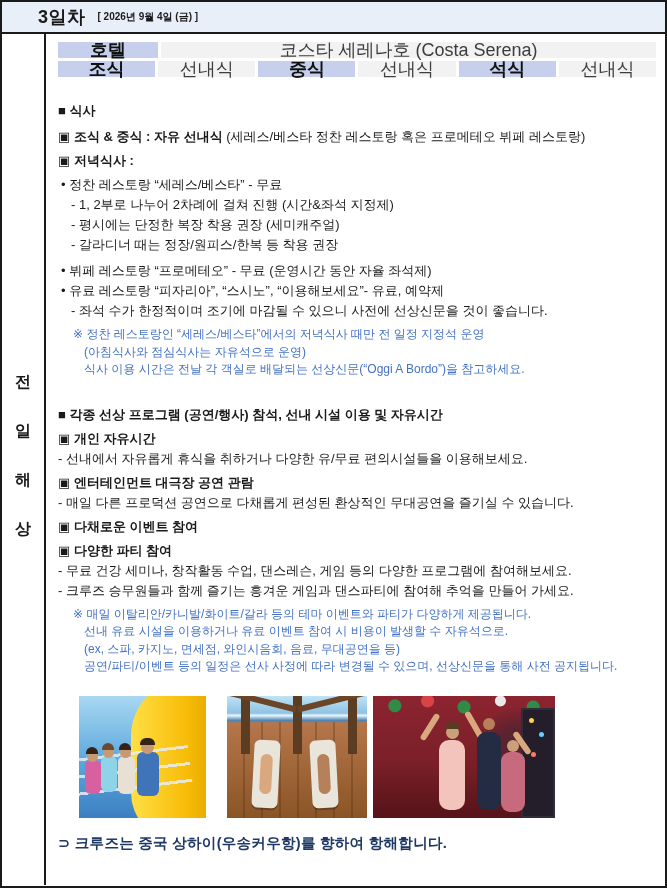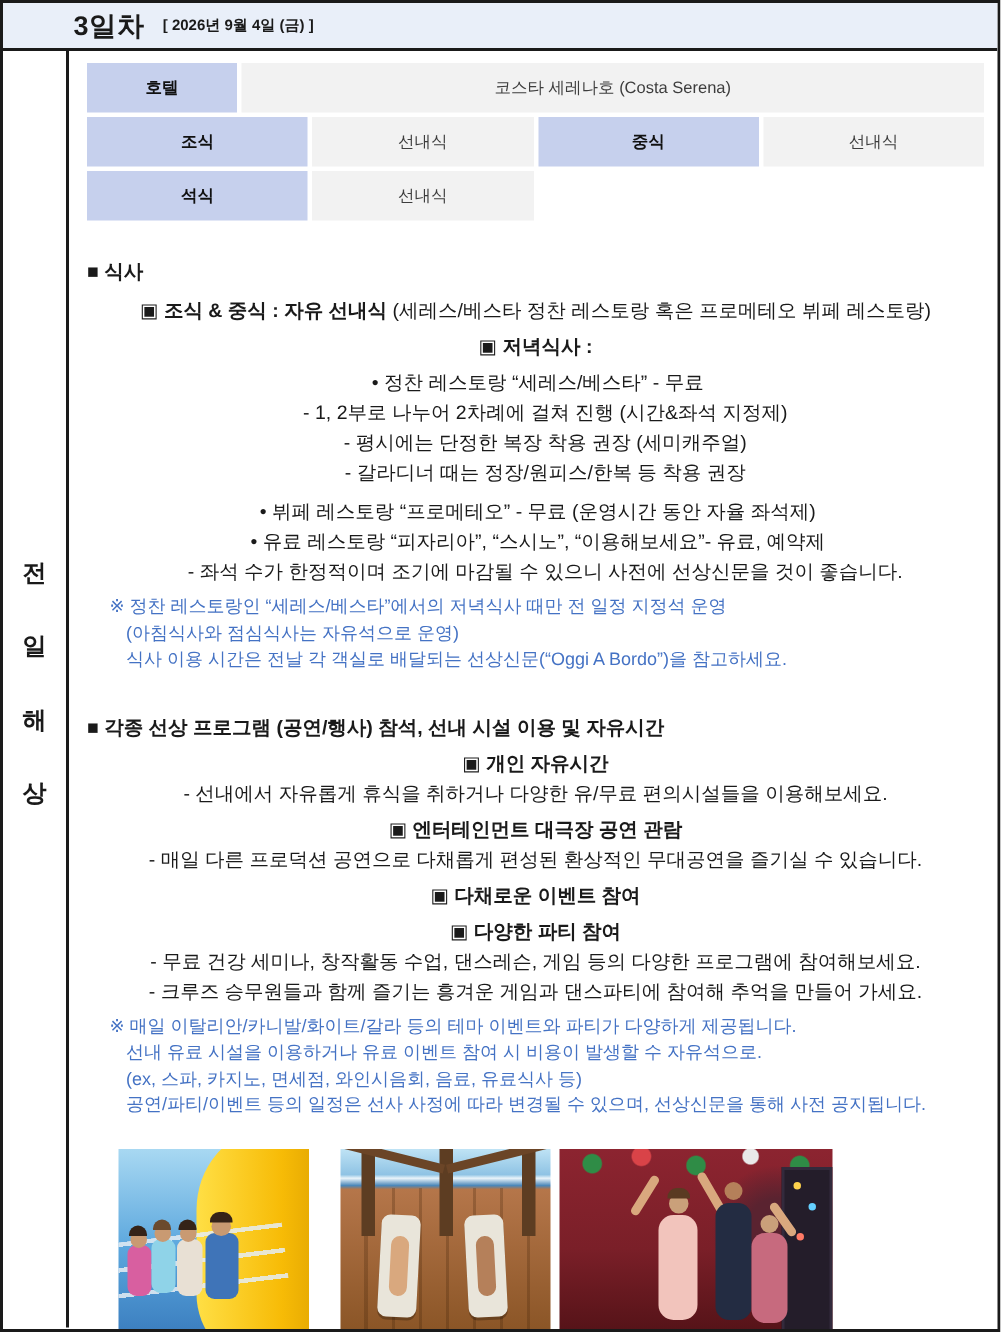--- a/index.html
+++ b/index.html
@@ -4,47 +4,47 @@
 <style>
   html,body { margin:0; padding:0; background:#fff; }
   .page {
     position:relative; width:667px; height:888px; box-sizing:border-box;
     border:2px solid #1a1a1a; background:#fff; overflow:hidden;
     font-family:"Liberation Sans","DejaVu Sans",sans-serif; color:#1a1a1a;
   }
   
   .titlebar {
     height:32px; background:#e9eff9; border-bottom:2px solid #1a1a1a;
-    display:flex; align-items:center; padding-left:47px; gap:12px; box-sizing:border-box;
+    display:flex; align-items:center; padding-left:36px; gap:12px; box-sizing:border-box;
   }
   .day-title  { font-size:18px; font-weight:700; letter-spacing:.5px; }
   .date-title { font-size:10px; font-weight:700; }
 
   
   .body-row { display:flex; height:851px; }
   .side { width:44px; border-right:2px solid #1a1a1a; position:relative; flex:0 0 auto; box-sizing:border-box; }
   .side-label {
     position:absolute; top:338px; left:0; right:0;
     display:flex; flex-direction:column; align-items:center; gap:28px;
     font-size:16px; font-weight:700;
   }
   .content { flex:1; padding:8px 10px 0 12px; box-sizing:border-box; }
 
   
   .tbl-row1 { display:grid; grid-template-columns:100px 1fr; gap:3px; width:598px; margin-bottom:3px; }
-  .tbl-row2 { display:grid; grid-template-columns:repeat(4,1fr); gap:3px; width:598px; }
-  .cell { height:33px; display:flex; align-items:center; justify-content:center; font-size:11px; }
+  .tbl-row2 { display:grid; grid-template-columns:repeat(6,1fr); gap:3px; width:598px; }
+  .cell { height:16px; display:flex; align-items:center; justify-content:center; font-size:18px; }
   .cell-label { background:#c6d0ed; font-weight:700; color:#111; }
   .cell-value { background:#f2f2f2; color:#3d3d3d; }
 
   
   .sec-title { font-size:13px; font-weight:700; line-height:20px; }
   .mt-sec1 { margin-top:24px; }
   .mt-sec2 { margin-top:26px; }
-  .line  { font-size:13px; line-height:20px;text-align:center; }
+  .line  { font-size:13px; line-height:20px; }
   .bold  { font-weight:700; }
   .bullet { padding-left:3px; }
   .sub    { padding-left:13px; }
   .gap-top { margin-top:6px; }
   .gap-top-sm { margin-top:4px; }
   .note  { font-size:12px; line-height:17.5px; color:#4472c4; padding-left:15px; }
   .note-first { padding-left:15px; }
   .note-cont  { padding-left:26px; }
   .notes-block { margin-top:5px; }
 
@@ -154,21 +154,21 @@
       <div class="line bold gap-top-sm">▣ 엔터테인먼트 대극장 공연 관람</div>
       <div class="line">- 매일 다른 프로덕션 공연으로 다채롭게 편성된 환상적인 무대공연을 즐기실 수 있습니다.</div>
       <div class="line bold gap-top-sm">▣ 다채로운 이벤트 참여</div>
       <div class="line bold gap-top-sm">▣ 다양한 파티 참여</div>
       <div class="line">- 무료 건강 세미나, 창작활동 수업, 댄스레슨, 게임 등의 다양한 프로그램에 참여해보세요.</div>
       <div class="line">- 크루즈 승무원들과 함께 즐기는 흥겨운 게임과 댄스파티에 참여해 추억을 만들어 가세요.</div>
 
       <div class="notes-block">
         <div class="note note-first">※ 매일 이탈리안/카니발/화이트/갈라 등의 테마 이벤트와 파티가 다양하게 제공됩니다.</div>
         <div class="note note-cont">선내 유료 시설을 이용하거나 유료 이벤트 참여 시 비용이 발생할 수 자유석으로.</div>
-        <div class="note note-cont">(ex, 스파, 카지노, 면세점, 와인시음회, 음료, 유료식사 등)</div>
+        <div class="note note-cont">(ex, 스파, 카지노, 면세점, 와인시음회, 음료, 무대공연을 등)</div>
         <div class="note note-cont">공연/파티/이벤트 등의 일정은 선사 사정에 따라 변경될 수 있으며, 선상신문을 통해 사전 공지됩니다.</div>
       </div>
 
       <div class="photos">
 
         <div class="photo ph1">
           <div class="funnel"></div>
           <div class="rails"></div>
           <div class="figure" style="left:6px;bottom:24px;width:16px;height:34px;background:#d85fa0;"></div>
           <div class="figure" style="left:22px;bottom:26px;width:16px;height:36px;background:#8fd3e8;"></div>

